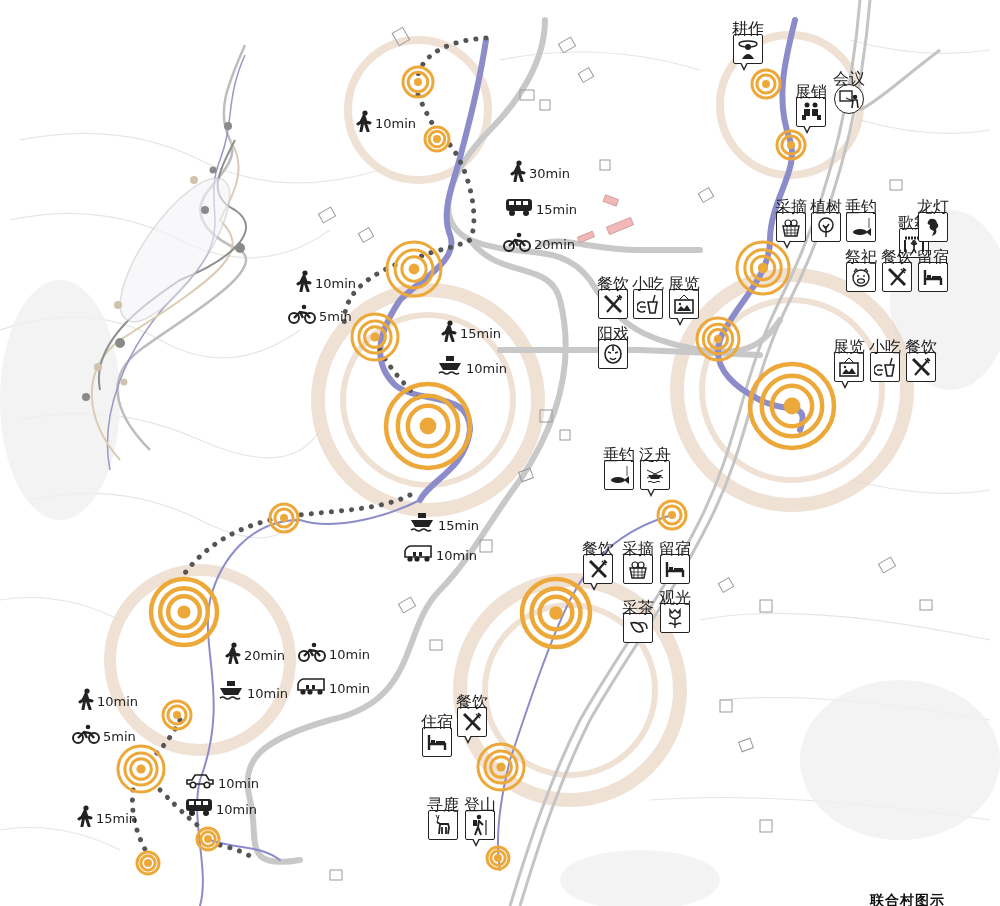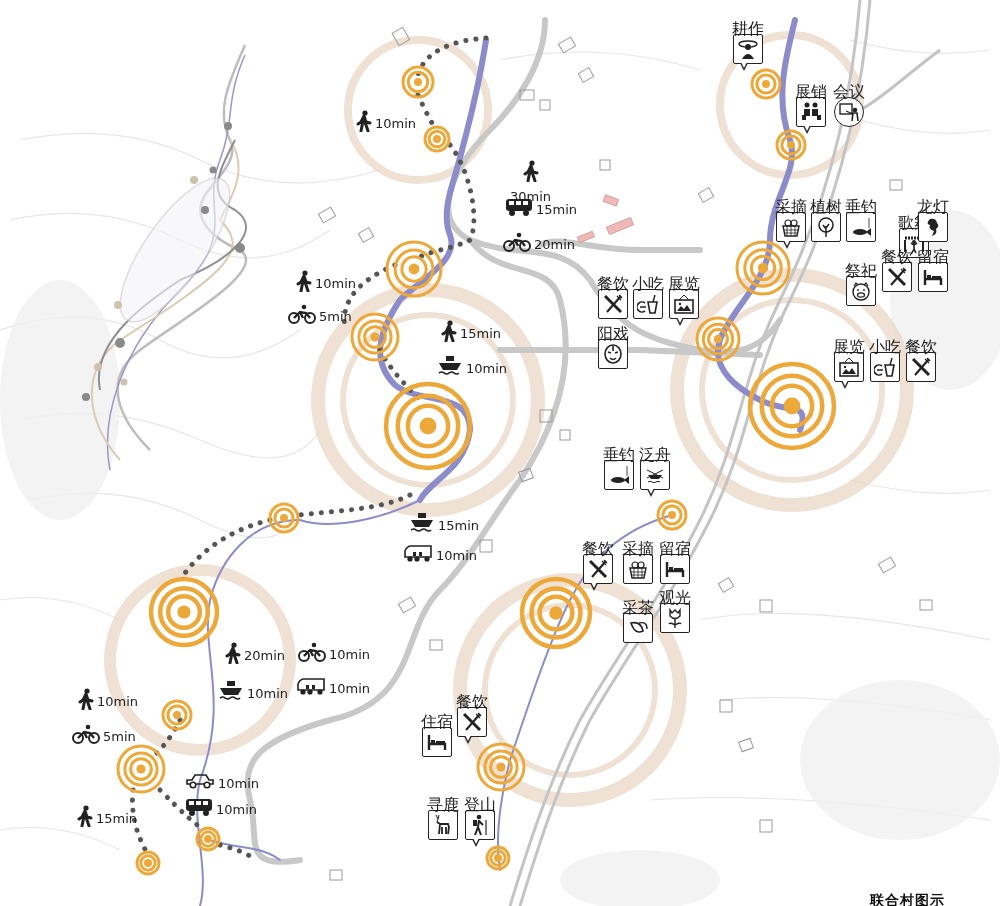--- a/index.html
+++ b/index.html
@@ -257,21 +257,21 @@
 </svg>
 
 <div id="travel-layer">
     <div class="trav" style="left: 356px; top: 110px;">
       <span><svg width="16" height="22" viewBox="0 0 16 22">
           <circle cx="9" cy="3" r="2.6" fill="#222"></circle>
           <path d="M8 6 L5 12 L2 14 M8 6 L10 12 L14 13 M7 11 L5 21 M9 12 L12 21" stroke="#222" stroke-width="3" fill="none" stroke-linecap="round"></path>
         </svg></span>
       <span class="t">10min</span>
     </div>
-    <div class="trav" style="left: 510px; top: 160px; flex-direction: column;">
+    <div class="trav" style="left: 510px; top: 160px;">
       <span><svg width="16" height="22" viewBox="0 0 16 22">
           <circle cx="9" cy="3" r="2.6" fill="#222"></circle>
           <path d="M8 6 L5 12 L2 14 M8 6 L10 12 L14 13 M7 11 L5 21 M9 12 L12 21" stroke="#222" stroke-width="3" fill="none" stroke-linecap="round"></path>
         </svg></span>
       <span class="t">30min</span>
     </div>
     <div class="trav" style="left: 505px; top: 197px;">
       <span><svg width="28" height="20" viewBox="0 0 28 20">
           <rect x="1" y="2" width="26" height="12" rx="3" fill="#222"></rect>
           <rect x="4" y="4" width="5" height="4" fill="#fff"></rect>
@@ -435,21 +435,21 @@
       <span style="display: flex;">
         <svg width="22" height="22" viewBox="0 0 22 22">
           <circle cx="7" cy="4" r="2.5" fill="#222"></circle>
           <circle cx="15" cy="4" r="2.5" fill="#222"></circle>
           <path d="M4 8 h6 v7 h-6z M12 8 h6 v7 h-6z" fill="#222"></path>
           <rect x="2" y="14" width="4" height="5" fill="#222"></rect>
           <rect x="17" y="14" width="4" height="5" fill="#222"></rect>
         </svg>
       </span>
     </div>
-    <div class="icon-card" style="left: 834px; top: 97px; border-radius: 15px;">
+    <div class="icon-card" style="left: 834px; top: 84px; border-radius: 15px;">
       <span class="ttl">会议</span>
       <span style="display: flex;">
         <svg width="22" height="22" viewBox="0 0 22 22">
           <rect x="2" y="3" width="12" height="10" fill="none" stroke="#222" stroke-width="1.4"></rect>
           <circle cx="17" cy="9" r="2.3" fill="#222"></circle>
           <path d="M14 20 L15 12 L19 12 L20 20" stroke="#222" stroke-width="1.6" fill="none"></path>
           <path d="M8 10 L15 13" stroke="#222" stroke-width="1.2"></path>
         </svg>
       </span>
     </div>
@@ -495,21 +495,21 @@
       </span>
     </div>
     <div class="icon-card" style="left: 918px; top: 212px;">
       <span class="ttl">龙灯</span>
       <span style="display: flex;">
         <svg width="22" height="22" viewBox="0 0 22 22">
           <path d="M8 3 Q14 2 15 7 Q18 10 14 13 Q16 18 10 20 L12 15 Q6 13 8 9 Q3 8 8 3Z" fill="#222"></path>
         </svg>
       </span>
     </div>
-    <div class="icon-card" style="left: 846px; top: 276px;">
+    <div class="icon-card" style="left: 846px; top: 262px;">
       <span class="ttl">祭祀</span>
       <span style="display: flex;">
         <svg width="22" height="22" viewBox="0 0 22 22">
           <circle cx="11" cy="12" r="8" fill="none" stroke="#222" stroke-width="1.4"></circle>
           <ellipse cx="11" cy="15" rx="3.5" ry="2.2" fill="none" stroke="#222" stroke-width="1.2"></ellipse>
           <circle cx="8" cy="10" r="0.9" fill="#222"></circle>
           <circle cx="14" cy="10" r="0.9" fill="#222"></circle>
           <path d="M4 6 L6 3 L8 5 M18 6 L16 3 L14 5" stroke="#222" stroke-width="1.2" fill="none"></path>
         </svg>
       </span>

